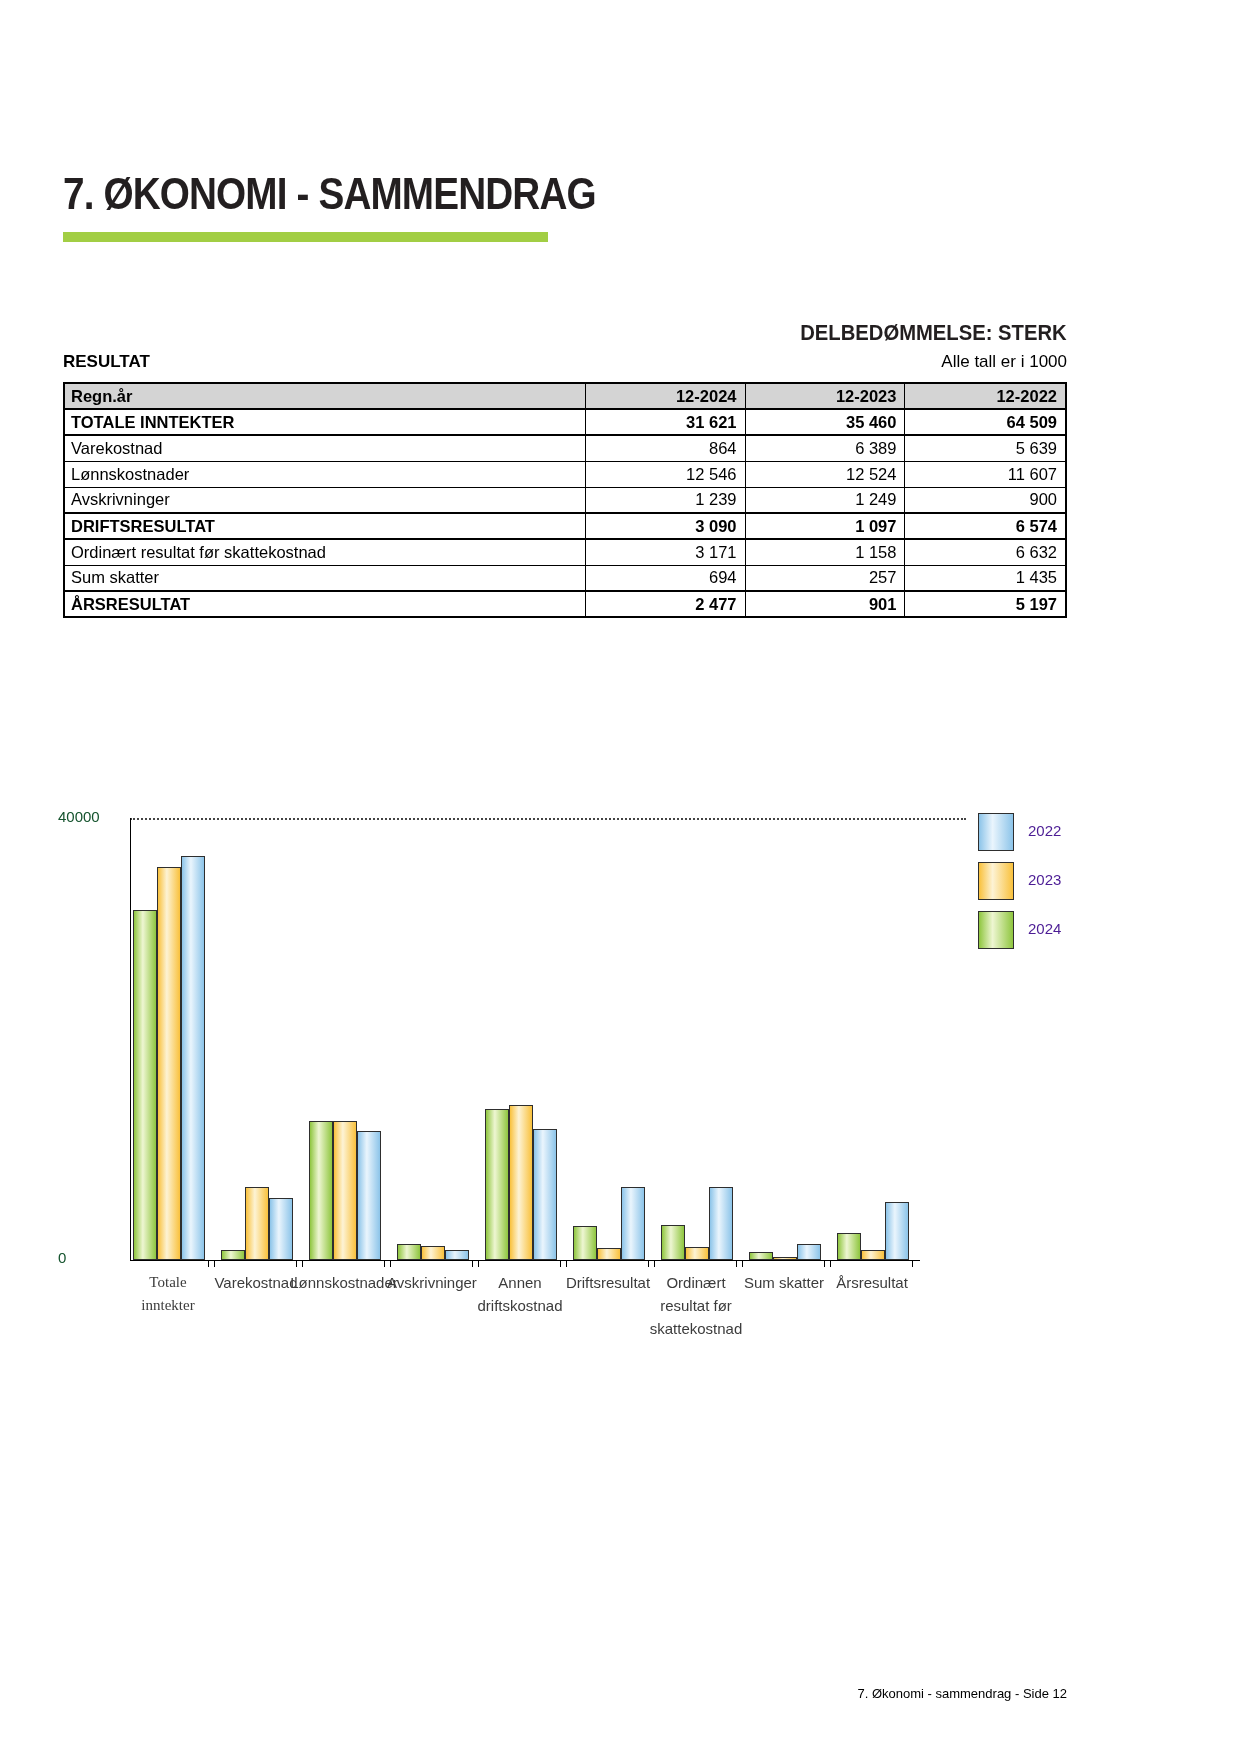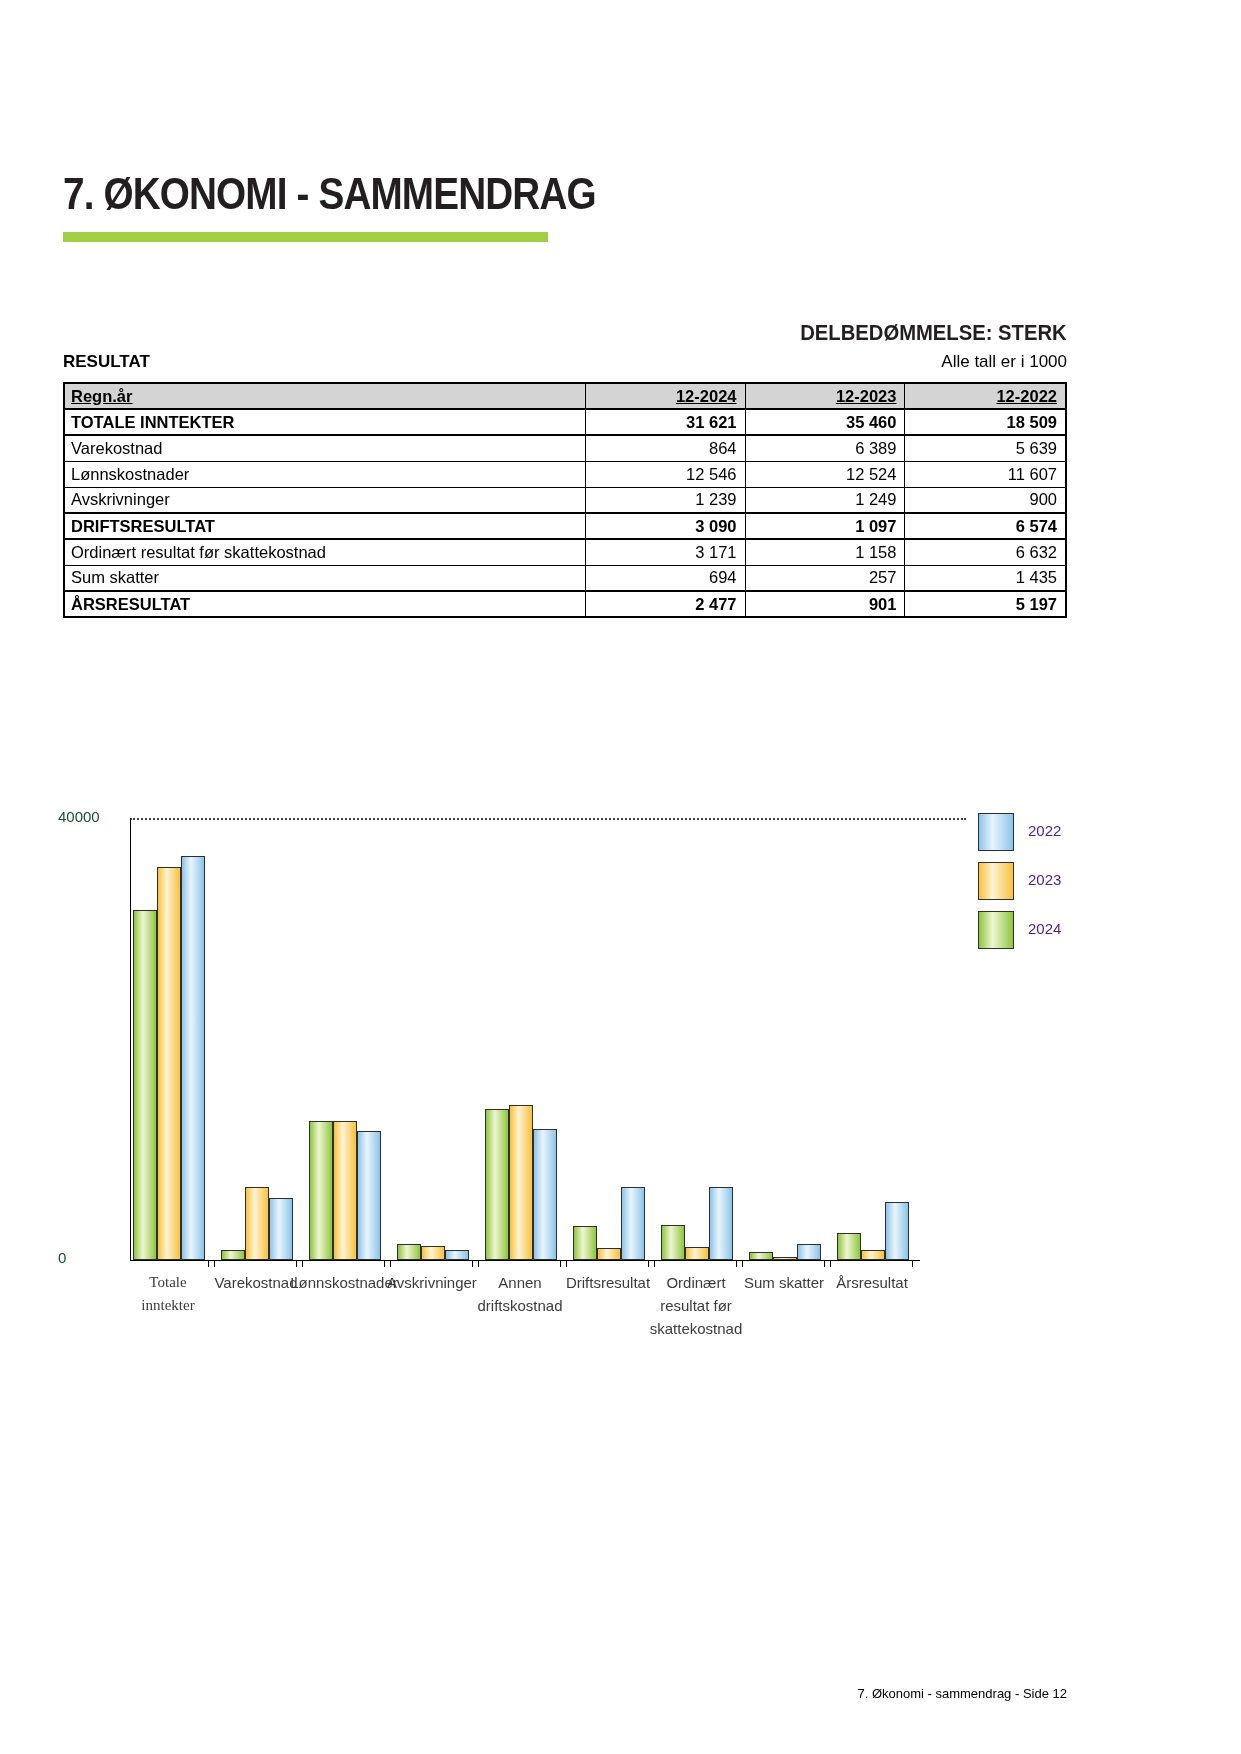--- a/index.html
+++ b/index.html
@@ -26,21 +26,21 @@
 
   
   table.fin { position:absolute; left:63px; top:382px; width:1004px; border-collapse:collapse;
               font-size:16.5px; color:#000; }
   table.fin td, table.fin th { border:1px solid #000; height:26px; padding:1px 8px 1px 6px; vertical-align:middle; }
   table.fin col.c-label { width:52%; }
   table.fin th { background:#d4d4d4; font-weight:bold; text-align:left; }
   table.fin th.num, table.fin td.num { text-align:right; }
   table.fin { border:2px solid #000; }
   table.fin tr.bold td { font-weight:bold; border-top-width:2px; border-bottom-width:2px; }
-  table.fin tr th { border-bottom-width:1px;text-decoration:underline; }
+  table.fin tr th { border-bottom-width:1px; }
 
   
   .chart { position:absolute; left:0; top:0; width:1241px; height:1754px; pointer-events:none; }
   .plot { position:absolute; left:130px; top:818px; width:790px; height:443px;
           border-left:1px solid #000; border-bottom:1px solid #000; }
   .gridline { position:absolute; left:130px; top:818px; width:836px; border-top:2px dotted #444; }
   .ytick { position:absolute; width:62px; text-align:left; font-size:15px; color:#14532d; }
   .ytick.max { left:58px; top:808px; }
   .ytick.zero { left:58px; top:1249px; }
   .bar { position:absolute; bottom:0; width:24px; border:1px solid #2e2e2e; }
@@ -79,21 +79,21 @@
         <th class="num">12-2024</th>
         <th class="num">12-2023</th>
         <th class="num">12-2022</th>
       </tr>
     </thead>
     <tbody id="table-body">
         <tr class="bold">
           <td>TOTALE INNTEKTER</td>
           <td class="num">31 621</td>
           <td class="num">35 460</td>
-          <td class="num">18 509</td>
+          <td class="num">64 509</td>
         </tr>
         <tr>
           <td>Varekostnad</td>
           <td class="num">864</td>
           <td class="num">6 389</td>
           <td class="num">5 639</td>
         </tr>
         <tr>
           <td>Lønnskostnader</td>
           <td class="num">12 546</td>

